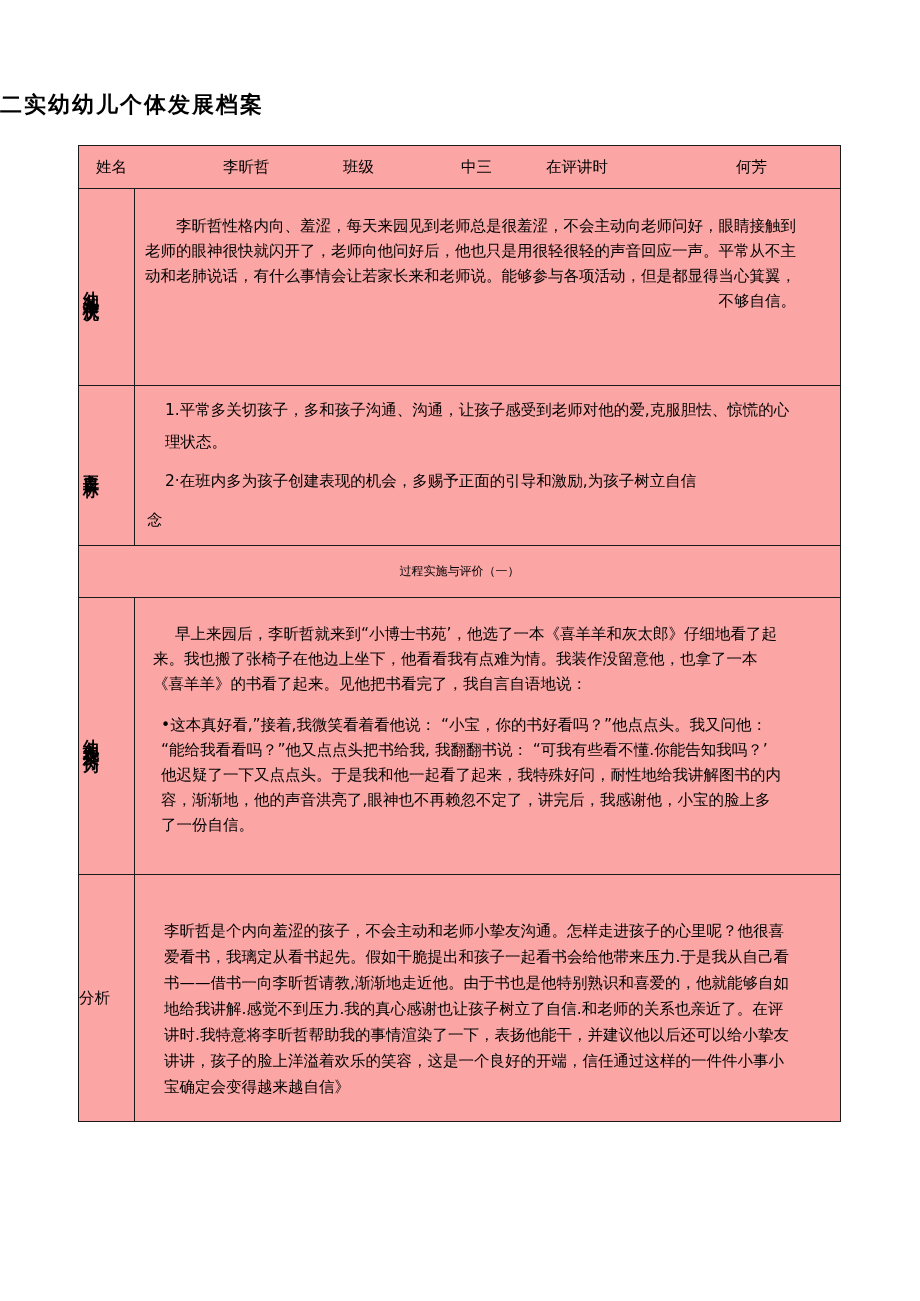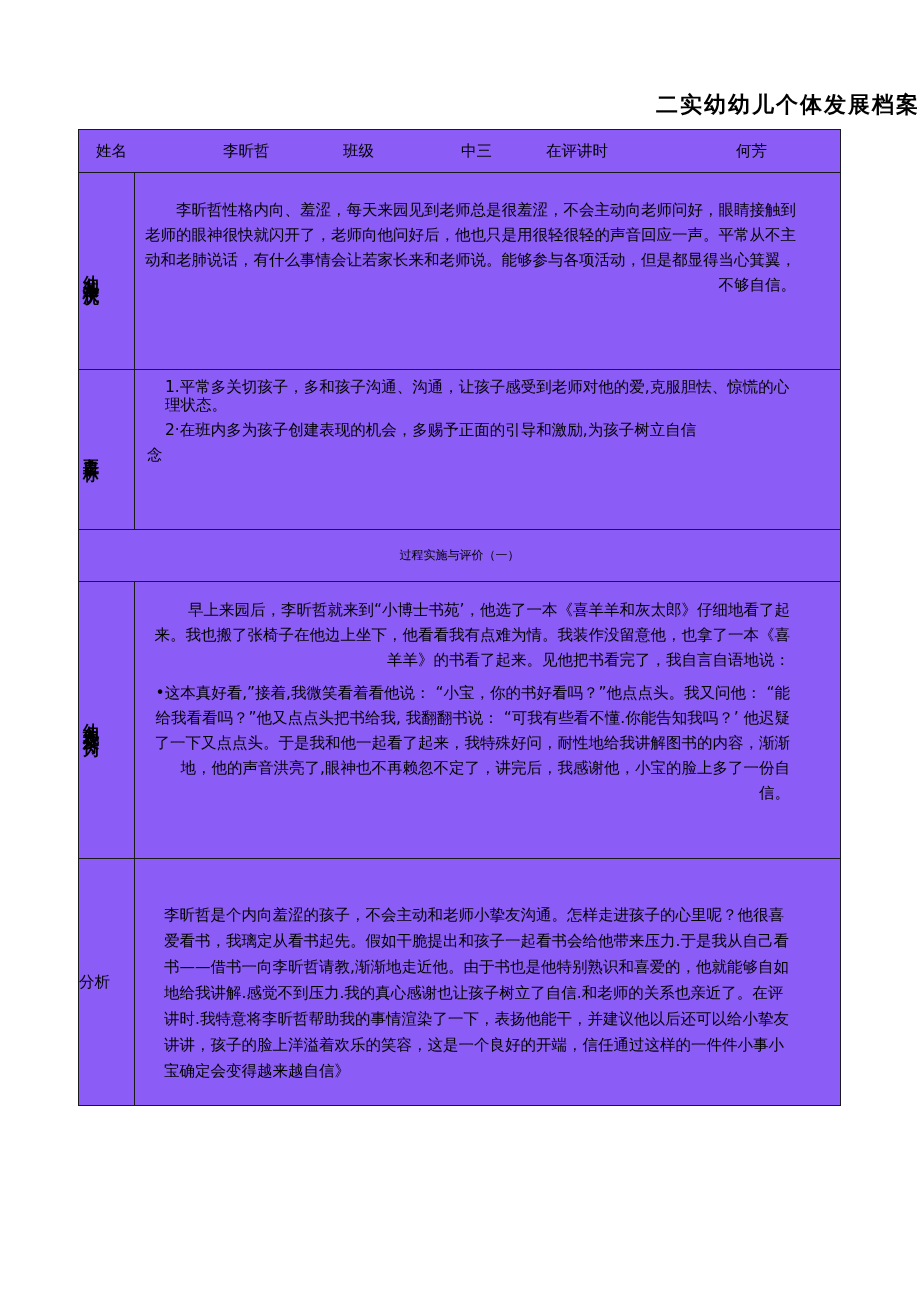--- a/index.html
+++ b/index.html
@@ -15,33 +15,32 @@
     height: 1301px;
     background: #ffffff;
     overflow: hidden;
   }
   .title {
     position: absolute;
     top: 90px;
     left: 0;
     width: 100%;
     margin: 0;
-    text-align: right;
+    text-align: left;
     font-size: 22px;
     font-weight: bold;
     letter-spacing: 2px;
-    padding-left: 43px;
   }
   .doc-table {
     position: absolute;
     left: 78px;
-    top: 129px;
+    top: 145px;
     width: 763px;
     border: 1.5px solid #1a1a1a;
-    background: #8b5cf6;
+    background: #fca5a5;
   }
   .row {
     display: flex;
     border-bottom: 1.5px solid #1a1a1a;
     font-size: 15.5px;
     line-height: 25px;
   }
   .row:last-child { border-bottom: none; }
 
   
@@ -73,35 +72,35 @@
     font-weight: normal;
   }
 
   .content-cell { flex: 1 1 auto; min-width: 0; }
 
   .row-basic { min-height: 197px; }
   .row-basic .content-cell { padding: 25px 44px 0 2px; text-align: right; }
   .row-basic p { margin: 0; text-indent: 26px; }
 
   .row-goals { min-height: 160px; }
-  .row-goals .content-cell { padding: 8px 40px 0 12px; line-height: 18px; }
+  .row-goals .content-cell { padding: 8px 40px 0 12px; line-height: 32px; }
   .row-goals p { margin: 0 0 7px 0; }
   .row-goals p.goal-item { padding-left: 18px; }
   .row-goals p.goal-stray { padding-left: 0; }
 
   .row-process {
     min-height: 52px;
     align-items: center;
     justify-content: center;
     font-size: 12px;
   }
 
   .row-performance { min-height: 277px; }
   .row-performance .content-cell { padding: 8px 42px 0 2px; }
-  .row-performance p { margin: 8px; text-align: right; }
+  .row-performance p { margin: 16px; }
   .row-performance p.p-first { text-indent: 22px; }
   .row-performance p.p-second { padding-left: 8px; }
 
   .row-analysis { min-height: 246px; }
   .row-analysis .content-cell { padding: 28px 36px 0 14px; line-height: 26px; }
   .row-analysis p { margin: 15px; }
 </style>
 </head>
 <body>
 

